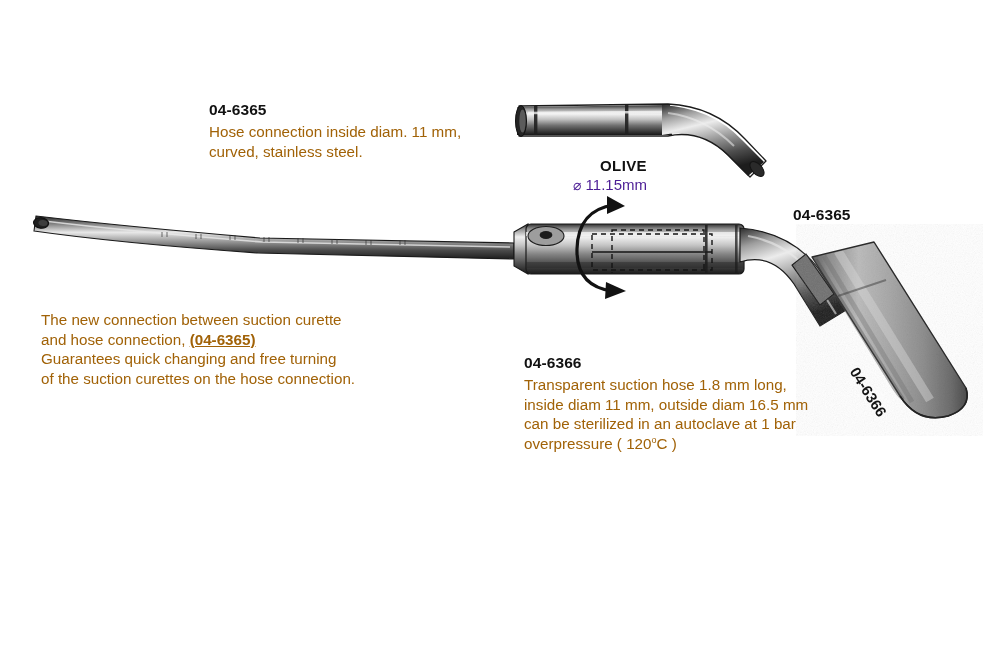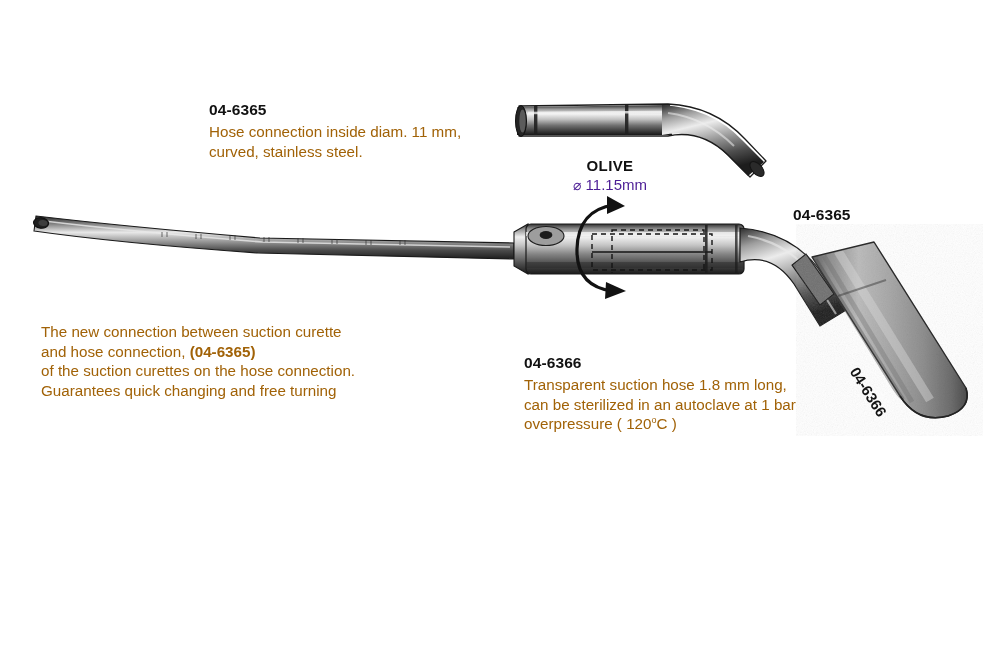--- a/index.html
+++ b/index.html
@@ -25,43 +25,43 @@
     letter-spacing: 0.1px;
     color: #111;
     white-space: nowrap;
   }
   .desc {
     font-size: 15.2px;
     line-height: 19.5px;
     color: #a16207;
     white-space: nowrap;
   }
-  .desc b { font-weight: bold; }
+  .desc b { font-weight: bold; text-decoration: underline; }
 
   #label-6365-top { left: 209px; top: 101px; }
   #label-6365-top .code { margin-bottom: 3px; }
 
-  #label-olive { left: 573px; top: 157px; text-align: center; }
+  #label-olive { left: 573px; top: 157px; text-align: right; }
   #label-olive .olive-title {
     font-weight: bold;
     font-size: 15px;
     letter-spacing: 0.4px;
     color: #111;
   }
   #label-olive .olive-dia {
     font-size: 15px;
     margin-top: 2px;
     color: #4c1d95;
     white-space: nowrap;
   }
   .dia-sym { font-size: 14px; }
 
   #label-6365-right { left: 793px; top: 206px; }
 
-  #label-note { left: 41px; top: 310px; margin-top: 12px; }
+  #label-note { left: 41px; top: 310px; }
 
   #label-6366 { left: 524px; top: 354px; }
   #label-6366 .code { margin-bottom: 3px; }
   .deg {
     font-size: 9px;
     vertical-align: super;
     line-height: 0;
   }
 
   
@@ -305,26 +305,27 @@
     </div>
   </div>
 
   <div class="txt-block" id="label-6365-right">
     <div class="code">04-6365</div>
   </div>
 
   <div class="txt-block" id="label-note">
     <div class="desc">The new connection between suction curette</div>
     <div class="desc"><span>and hose connection, </span><b>(04-6365)</b></div>
+    <div class="desc">Guarantees quick changing and free turning</div>
     <div class="desc">of the suction curettes on the hose connection.</div>
-    <div class="desc">Guarantees quick changing and free turning</div>
   </div>
 
   <div class="txt-block" id="label-6366">
     <div class="code">04-6366</div>
     <div class="desc">Transparent suction hose 1.8 mm long,</div>
+    <div class="desc">inside diam 11 mm, outside diam 16.5 mm</div>
     <div class="desc">can be sterilized in an autoclave at 1 bar</div>
     <div class="desc"><span>overpressure  ( 120</span><span class="deg">o</span><span>C )</span></div>
   </div>
 
   <div id="label-6366-hose">04-6366</div>
 
 </div>
 
 </body></html>

